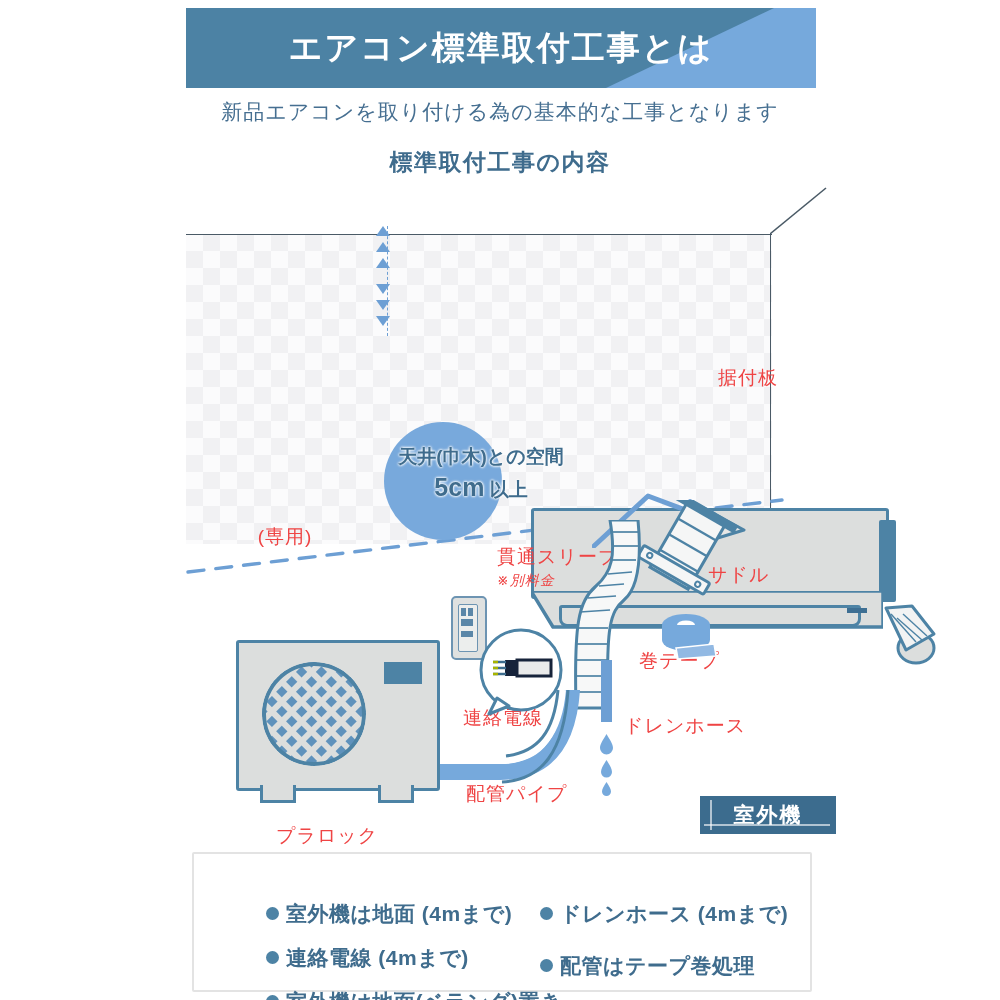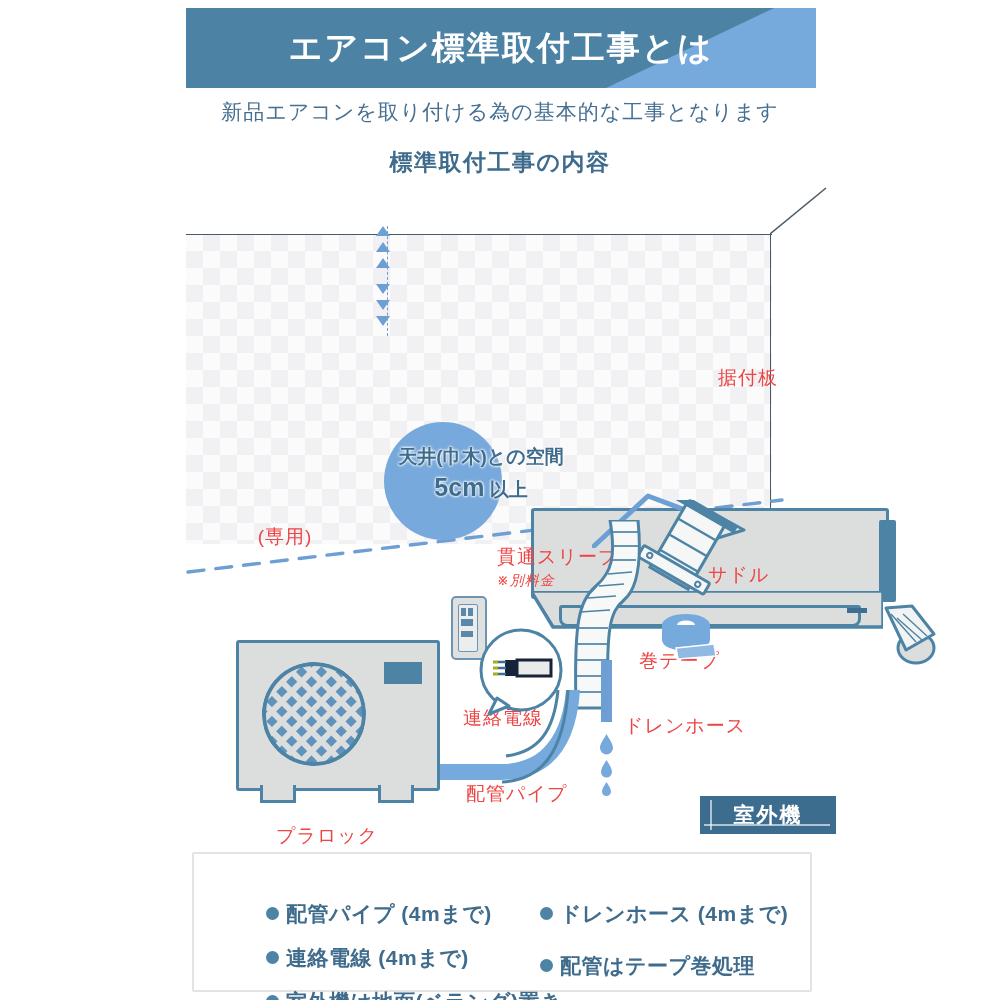--- a/index.html
+++ b/index.html
@@ -366,21 +366,21 @@
   </div>
 
   <div class="outdoor-badge">
     <div class="corner" style="left:10px;top:4px;width:1.5px;height:30px;"></div>
     <div class="corner" style="left:4px;top:28px;width:126px;height:1.5px;"></div>
     <span>室外機</span>
   </div>
 
   <div class="listbox">
     <div class="li" style="left:34px;top:22px;">
-      <span class="dot"></span><span>配管パイプ (4mまで)</span>
+      <span class="dot"></span><span>室外機は地面 (4mまで)</span>
     </div>
     <div class="li" style="left:308px;top:22px;">
       <span class="dot"></span><span>ドレンホース (4mまで)</span>
     </div>
     <div class="li" style="left:34px;top:66px;">
       <span class="dot"></span><span>連絡電線 (4mまで)</span>
     </div>
     <div class="li" style="left:308px;top:74px;">
       <span class="dot"></span><span>配管はテープ巻処理</span>
     </div>

